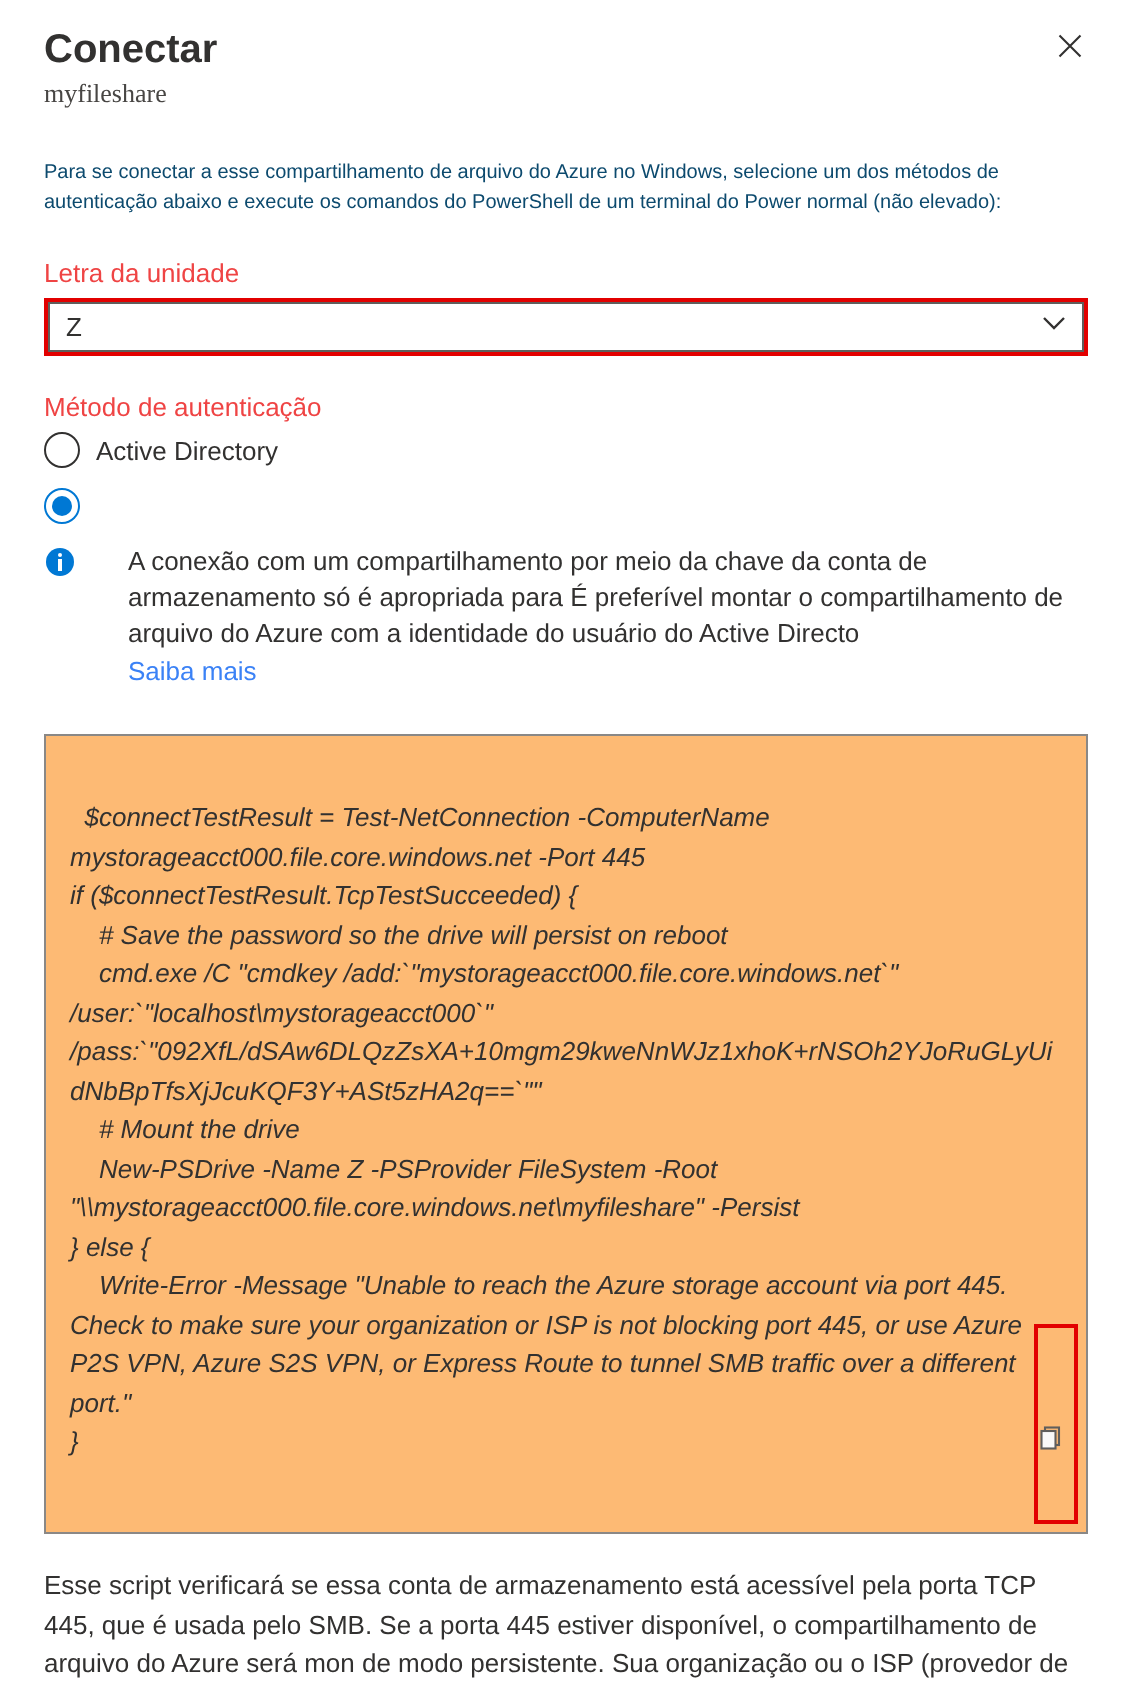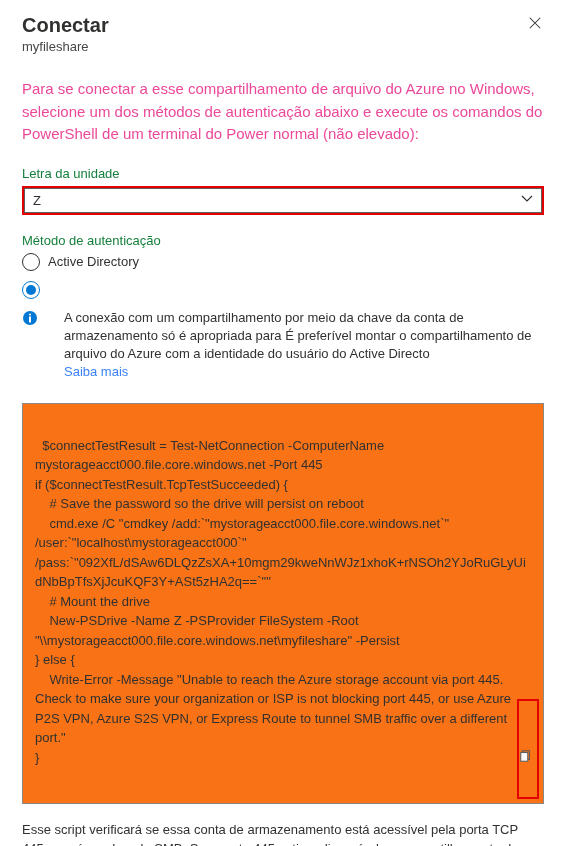--- a/index.html
+++ b/index.html
@@ -8,36 +8,36 @@
       font-size: 13px;
       color: #323130;
       background: #fff;
       width: 564px;
       padding: 14px 20px 10px 22px;
       overflow: hidden;
     }
     .header { display: flex; justify-content: space-between; align-items: flex-start; margin-bottom: 2px; gap: 24px; }
     .title { font-size: 20px; font-weight: 600; color: #323130; }
     .close { font-size: 16px; cursor: pointer; color: #323130; line-height: 1; padding: 2px; }
-    .subtitle { font-size: 13px; color: #484644; margin-bottom: 24px; }
-    .intro { font-size: 15px; color: #ec4899; line-height: 1.5; margin-bottom: 20px; white-space: normal; }
-    .field-label { font-size: 13px; color: #15803d; margin-bottom: 5px; }
+    .subtitle { font-size: 13px; color: #484644; margin-bottom: 24px; font-family: Liberation Serif, serif; }
+    .intro { font-size: 10px; color: #0c4a6e; line-height: 1.5; margin-bottom: 20px; white-space: normal; }
+    .field-label { font-size: 13px; color: #ef4444; margin-bottom: 5px; }
     .select-wrap { border: 2px solid #e20000; margin-bottom: 18px; }
     .select { display: flex; justify-content: space-between; align-items: center; border: 1px solid #605e5c; padding: 4px 8px; font-size: 13px; cursor: pointer; }
     .select .chev svg { width: 12px; height: 12px; }
     .radio-group { margin-bottom: 8px; }
     .radio-item { display: flex; align-items: center; margin-bottom: 10px; cursor: pointer; }
     .radio { width: 18px; height: 18px; border: 1px solid #323130; border-radius: 50%; margin-right: 8px; position: relative; flex-shrink: 0; }
     .radio.selected { border-color: #0078d4; }
     .radio.selected::after { content: ""; position: absolute; width: 10px; height: 10px; background: #0078d4; border-radius: 50%; top: 3px; left: 3px; }
     .info-row { display: flex; align-items: flex-start; gap: 26px; margin-bottom: 22px; }
     .info-icon { width: 16px; height: 16px; flex-shrink: 0; margin-top: 1px; }
     .info-text { font-size: 13px; color: #323130; line-height: 1.4; white-space: normal; }
     .link { color: #3b82f6; text-decoration: none; cursor: pointer; }
-    .code-box { position: relative; border: 1px solid #8a8886; background: #f97316; padding: 12px 12px 16px 12px; font-family: inherit; font-size: 13px; line-height: 1.5; color: #323130; margin-bottom: 16px; white-space: pre-wrap; word-break: break-word; }
+    .code-box { position: relative; border: 1px solid #8a8886; background: #fdba74; padding: 12px 12px 16px 12px; font-family: inherit; font-size: 13px; line-height: 1.5; color: #323130; margin-bottom: 16px; white-space: pre-wrap; word-break: break-word; font-style: italic; }
     .copy-wrap { position: absolute; right: 4px; bottom: 4px; border: 2px solid #e20000; padding: 0; }
     .copy-btn { cursor: pointer; display: flex; align-items: center; justify-content: center; width: 18px; height: 18px; }
     .copy-btn svg { width: 14px; height: 14px; }
     .desc { font-size: 13px; color: #323130; line-height: 1.5; margin-bottom: 14px; white-space: normal; }
   </style>
 </head>
 <body>
 
 <div class="header">
   <div class="title">Conectar</div>

